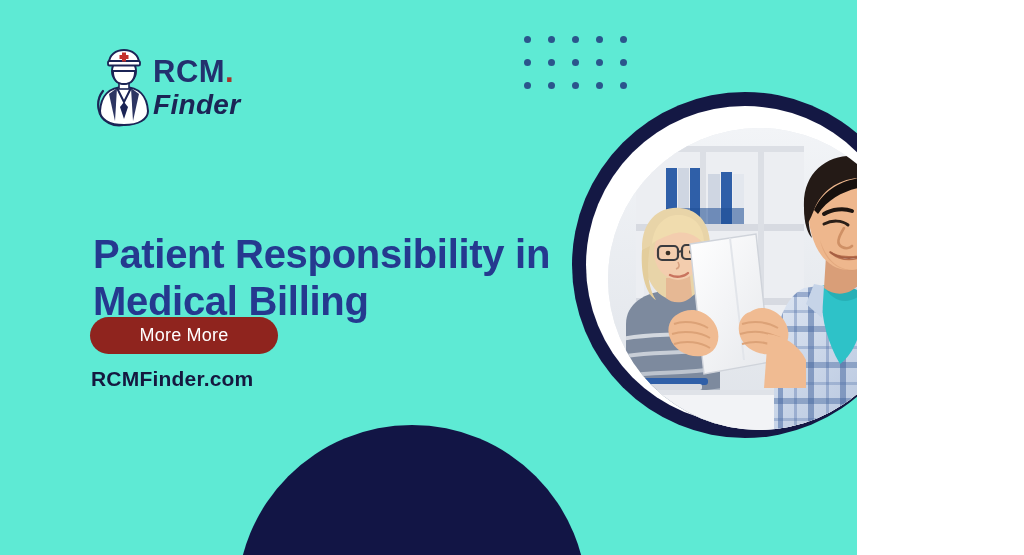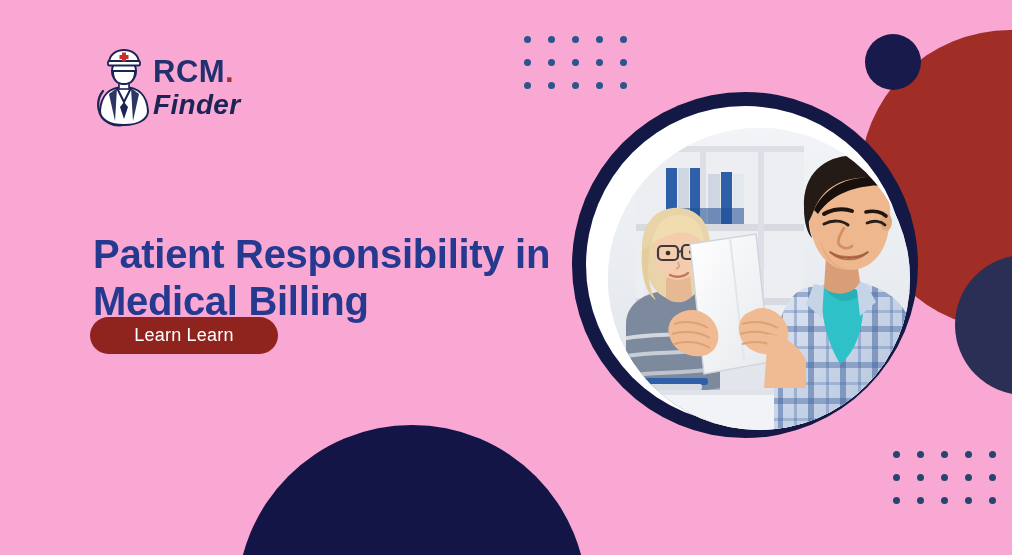--- a/index.html
+++ b/index.html
@@ -4,24 +4,23 @@
 <style>
   html,body{margin:0;padding:0;}
   body{
     width:1024px;height:555px;
     background:#ffffff;
     font-family:"Liberation Sans",sans-serif;
     overflow:hidden;
   }
   #banner{
     position:relative;
-    width:1000px;height:555px;
-    background:#f9a8d4;
+    width:857px;height:555px;
+    background:#5eead4;
     overflow:hidden;
-    padding-left:12px;
   }
 
   
   .shape{position:absolute;border-radius:50%;}
 
   #shape-red-circle{
     width:300px;height:300px;
     left:860px;top:30px;
     background:#A02E26;
     z-index:1;
@@ -232,22 +231,23 @@
       <rect x="26.5" y="8" width="9" height="4" fill="#c4302b"></rect>
     </svg>
     <div id="logo-text">
       <div class="line1"><span>RCM</span><span class="dot-red">.</span></div>
       <div class="line2">Finder</div>
     </div>
   </div>
 
   <h1 id="headline">Patient Responsibility in Medical Billing</h1>
 
-  <button id="cta-button">Learn Learn</button>
-
+  <button id="cta-button">More More</button>
+
+  <div id="site-url">RCMFinder.com</div>
 
   <div id="photo-ring">
     <div id="photo-gap">
       <div id="photo-clip">
         <svg id="photo-svg" viewBox="0 0 302 302" preserveAspectRatio="xMidYMid slice">
           <defs>
             <linearGradient id="wallg" x1="0" y1="0" x2="0" y2="1">
               <stop offset="0%" stop-color="#f2f4f7"></stop>
               <stop offset="100%" stop-color="#dfe3e9"></stop>
             </linearGradient>

